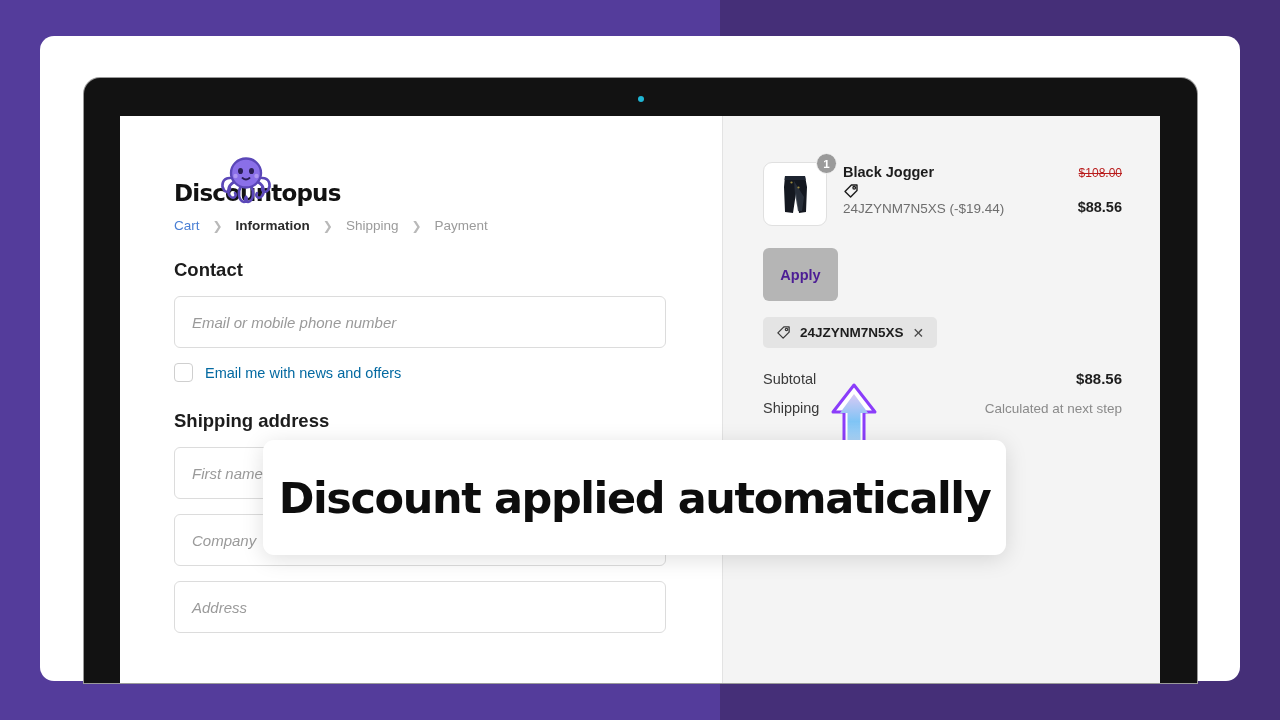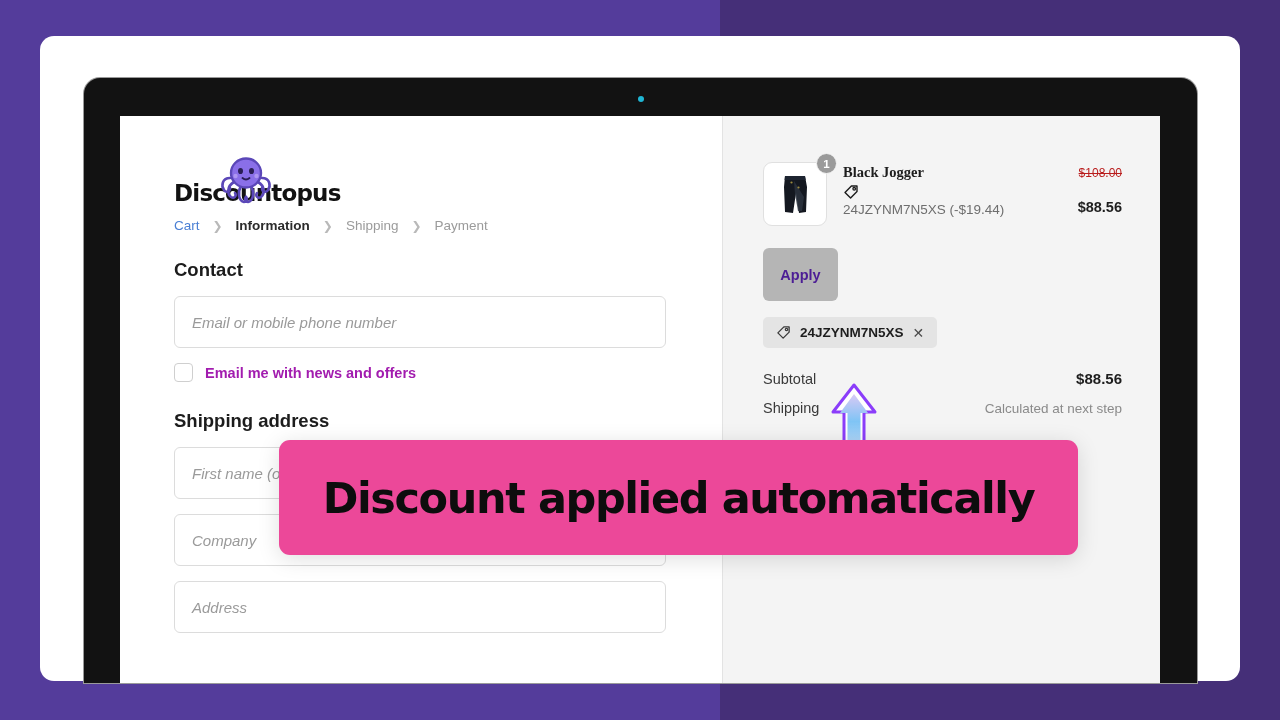--- a/index.html
+++ b/index.html
@@ -146,22 +146,22 @@
     margin: 3px 0 28px 0;
   }
   .checkbox {
     width: 19px; height: 19px;
     border: 1.4px solid #cfcfcf;
     border-radius: 4px;
     background: #fff;
   }
   .checkrow span {
     font-size: 14.5px;
-    color: #a21caf;
-    font-weight: 700;
+    color: #0369a1;
+    font-weight: 400;
   }
 
   
   .product-row {
     display: flex;
     align-items: flex-start;
     gap: 16px;
     margin-bottom: 22px;
   }
   .thumb-wrap { position: relative; }
@@ -184,21 +184,20 @@
     font-weight: 700;
     display: flex; align-items: center; justify-content: center;
     border: 1.5px solid #f4f4f4;
   }
   .prod-info { flex: 1; padding-top: 2px; }
   .prod-name {
     font-size: 14.5px;
     font-weight: 700;
     color: #1d1d1d;
     margin-bottom: 3px;
-    font-family: Liberation Serif, serif;
   }
   .prod-tagline {
     display: flex;
     align-items: center;
     font-size: 13.5px;
     color: #6e6e6e;
   }
   .prod-discount-text {
     font-size: 13.5px;
     color: #6e6e6e;
@@ -273,29 +272,28 @@
     position: absolute;
     left: 830px; top: 382px;
     width: 48px; height: 82px;
     z-index: 40;
   }
 
   
   .banner {
     position: absolute;
     left: 263px; top: 440px;
-    width: 799px; height: 115px;
-    background: #ec4899;
+    width: 743px; height: 115px;
+    background: #ffffff;
     border-radius: 11px;
     box-shadow: 0 4px 22px rgba(0,0,0,0.13);
     display: flex;
     align-items: center;
     justify-content: center;
     z-index: 50;
-    margin-left: 16px;
   }
   .banner-text {
     font-family: "DejaVu Sans", sans-serif;
     font-size: 43px;
     font-weight: 800;
     letter-spacing: -1.4px;
     color: #0d0d0d;
   }
 </style>
 </head>

